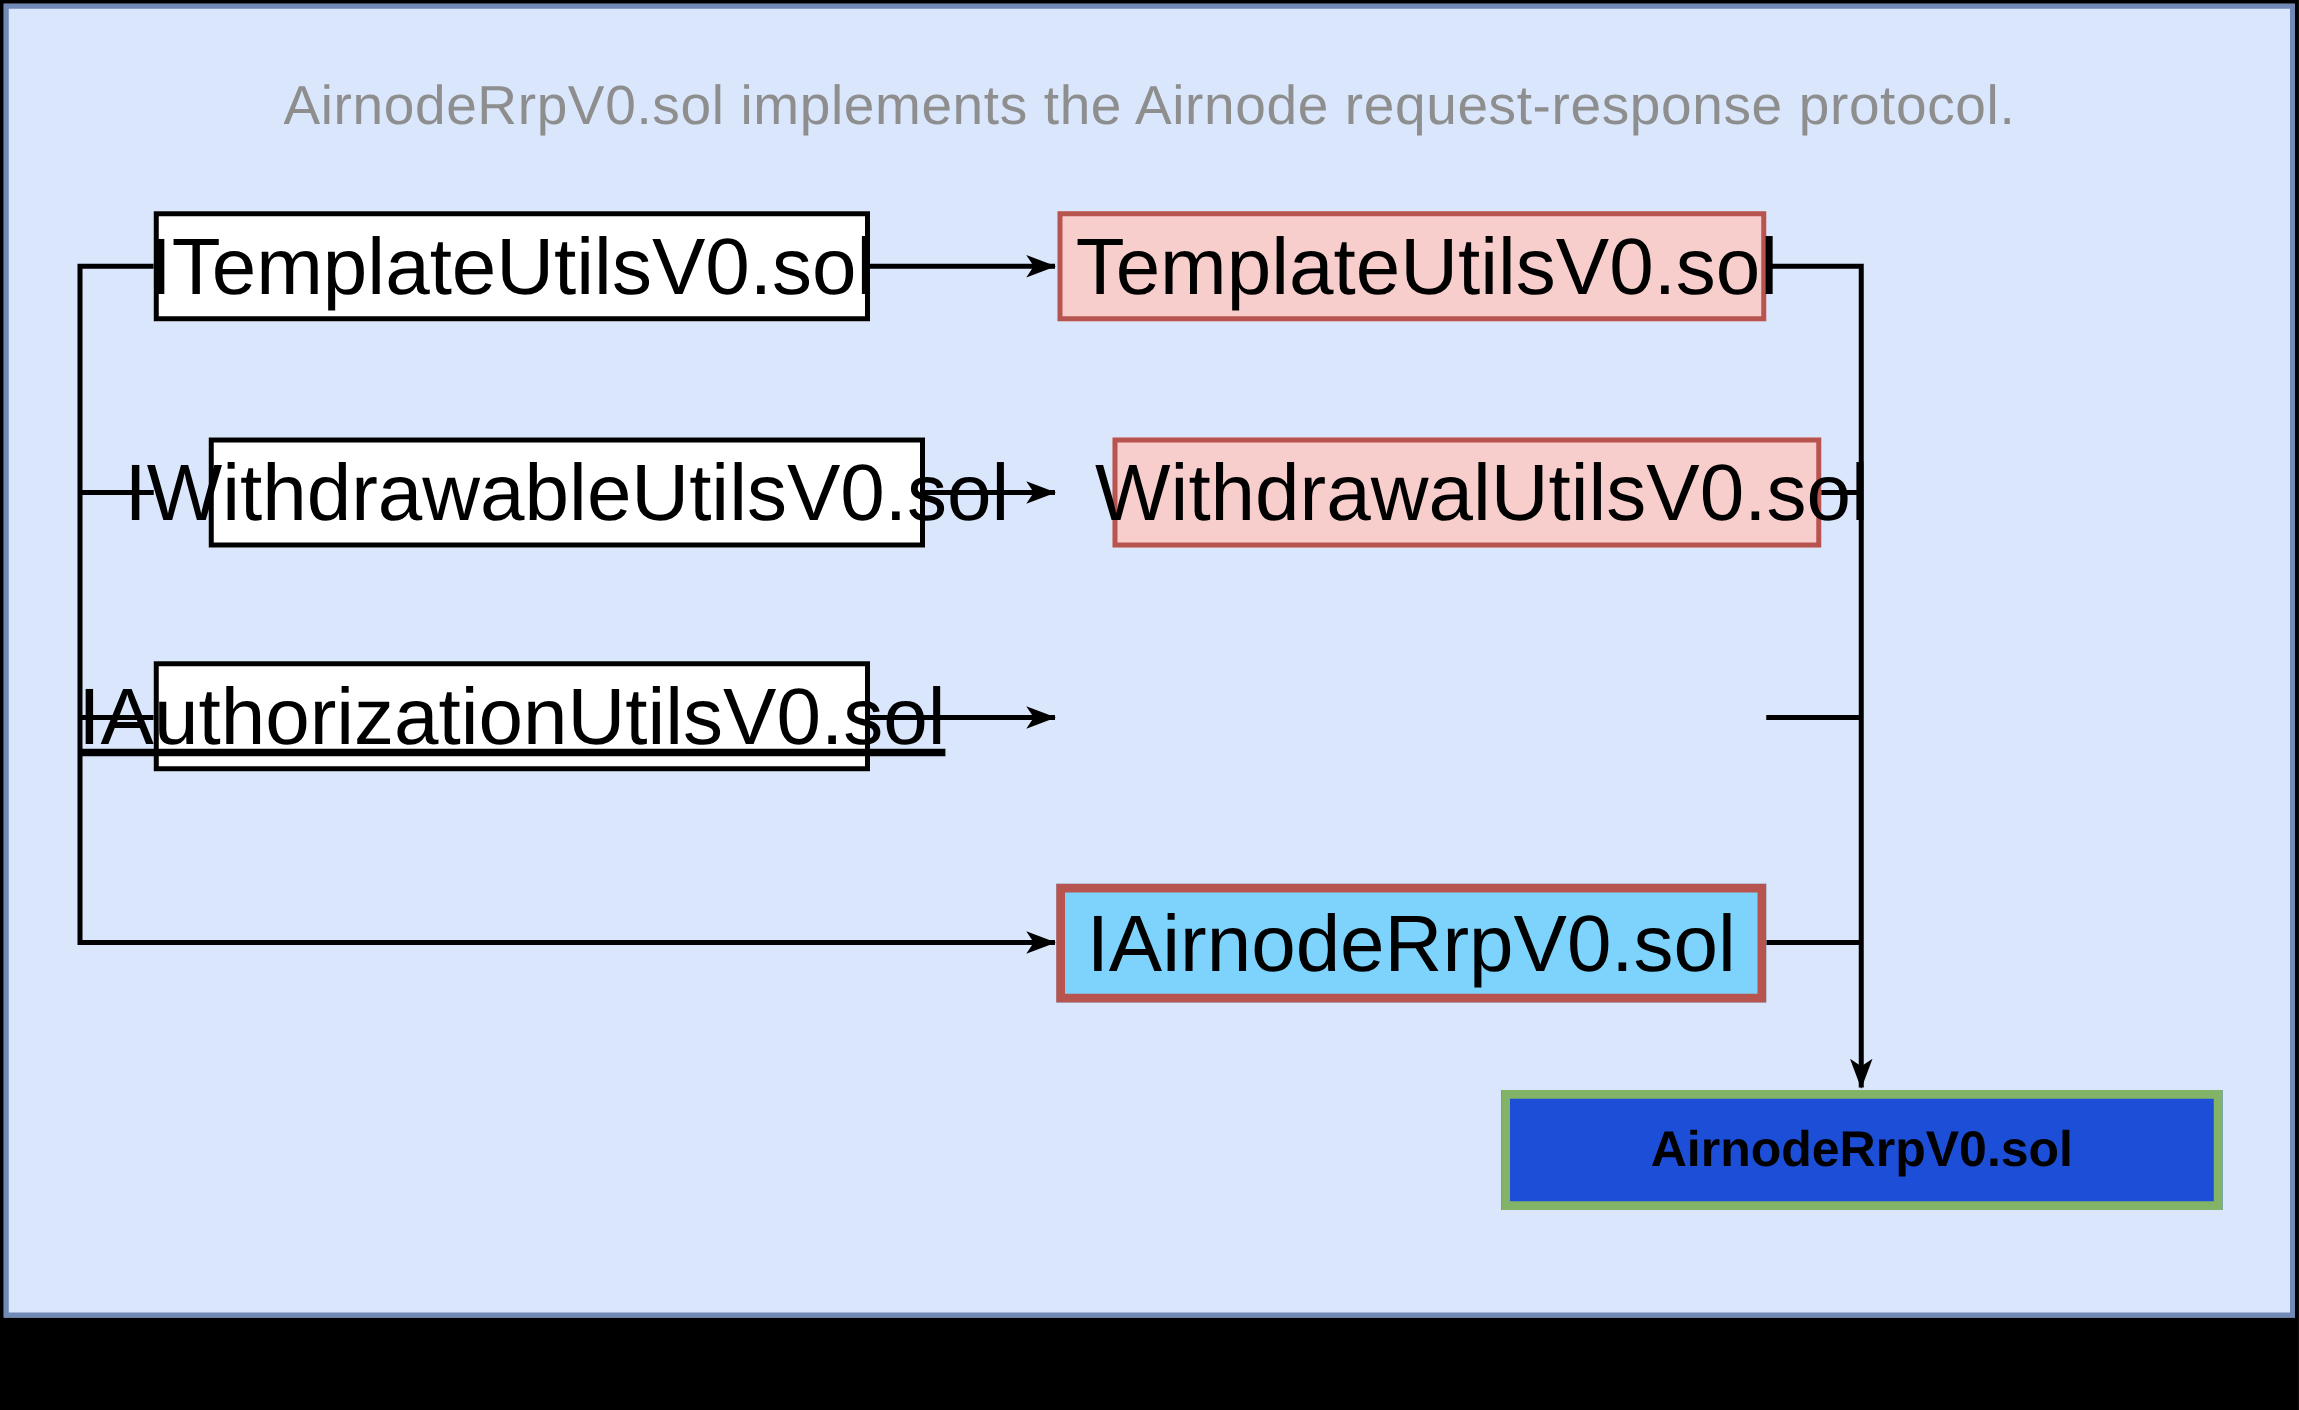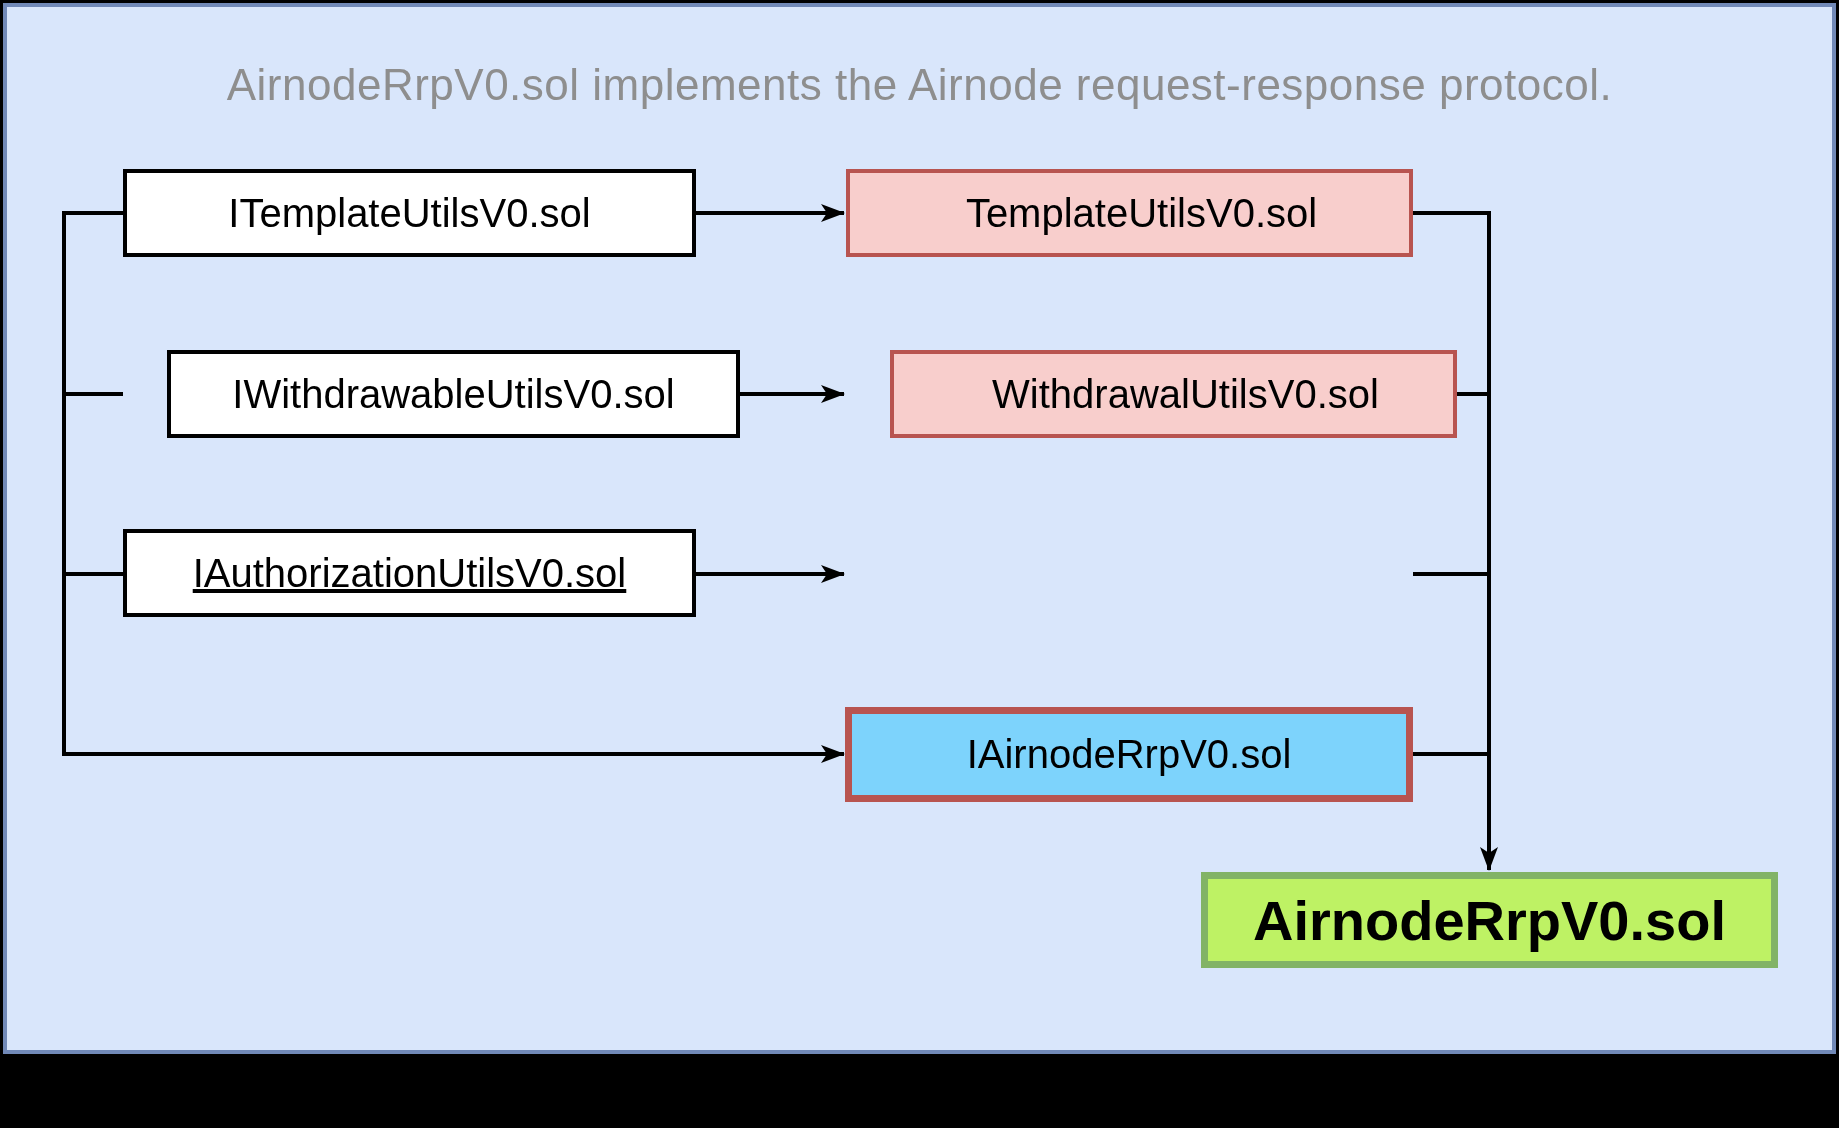--- a/index.html
+++ b/index.html
@@ -45,21 +45,21 @@
     z-index: 2;
     letter-spacing: 0.5px;
   }
   .node {
     position: absolute;
     display: flex;
     align-items: center;
     justify-content: center;
     text-align: center;
     box-sizing: border-box;
-    font-size: 40px;
+    font-size: 64px;
     color: #000000;
     z-index: 2;
   }
   .iface {
     left: 123px;
     width: 573px;
     height: 88px;
     background: #ffffff;
     border: 4px solid #000000;
   }
@@ -80,24 +80,24 @@
     width: 568px;
     height: 95px;
     background: #7dd3fc;
     border: 7px solid #b85450;
   }
   .main-contract {
     left: 1201px;
     top: 872px;
     width: 577px;
     height: 96px;
-    background: #bef264;
+    background: #1d4ed8;
     border: 7px solid #82b366;
     font-weight: bold;
-    font-size: 56px;
+    font-size: 40px;
   }
 </style>
 </head>
 <body>
 
 <div class="stage">
 
   <div class="panel"></div>
 
   <svg class="wires" width="1839" height="1128" viewBox="0 0 1839 1128">

